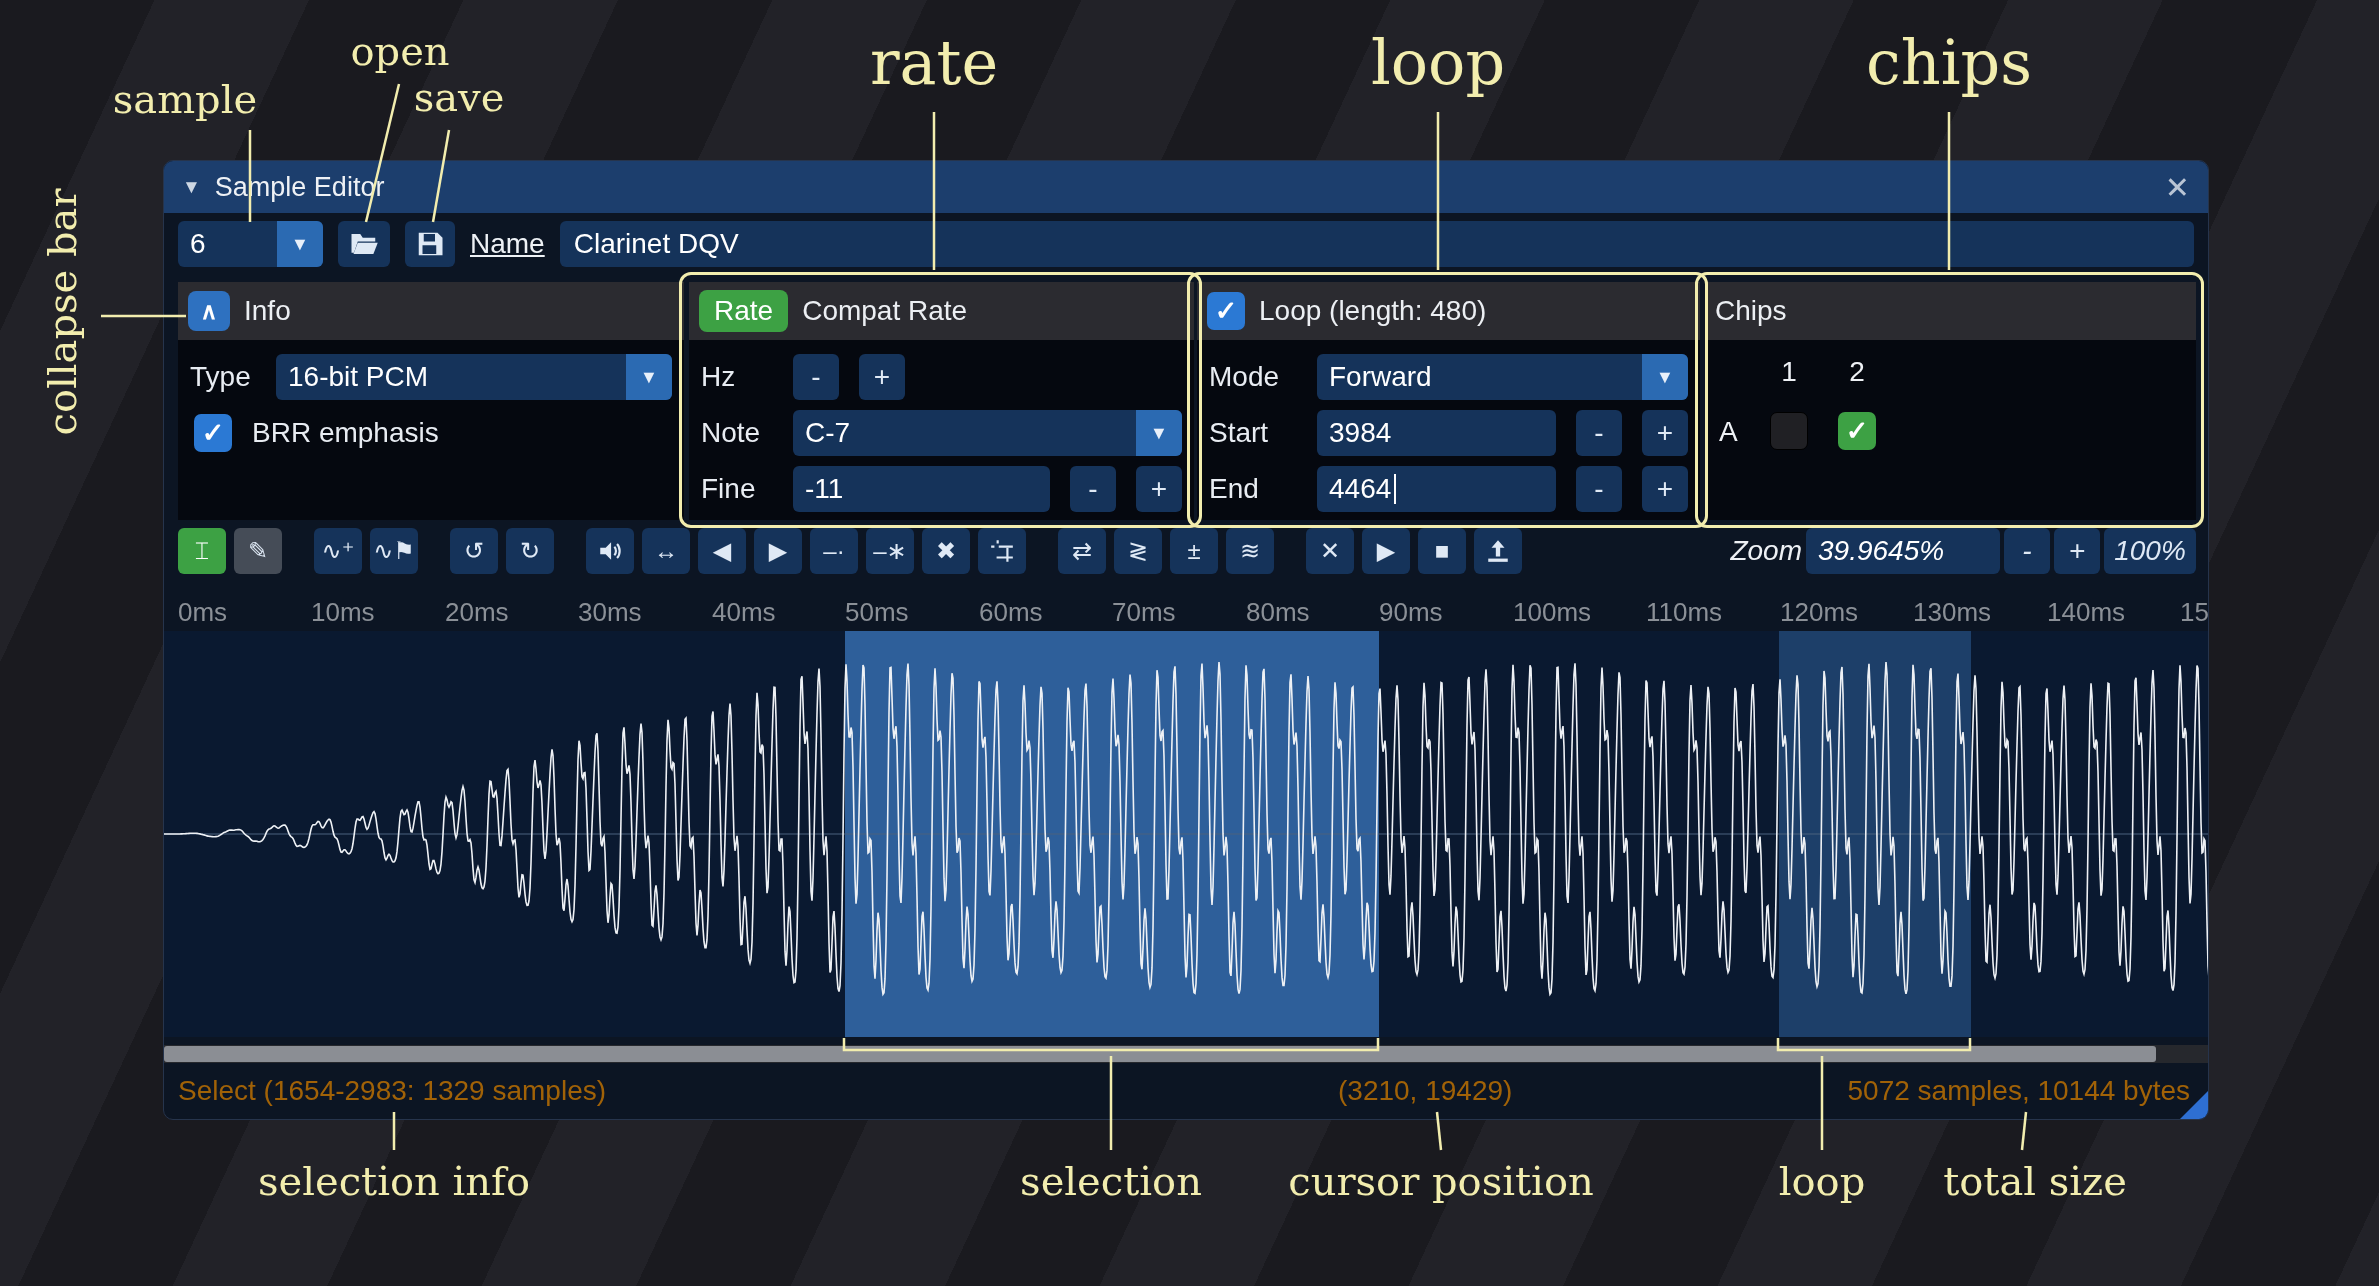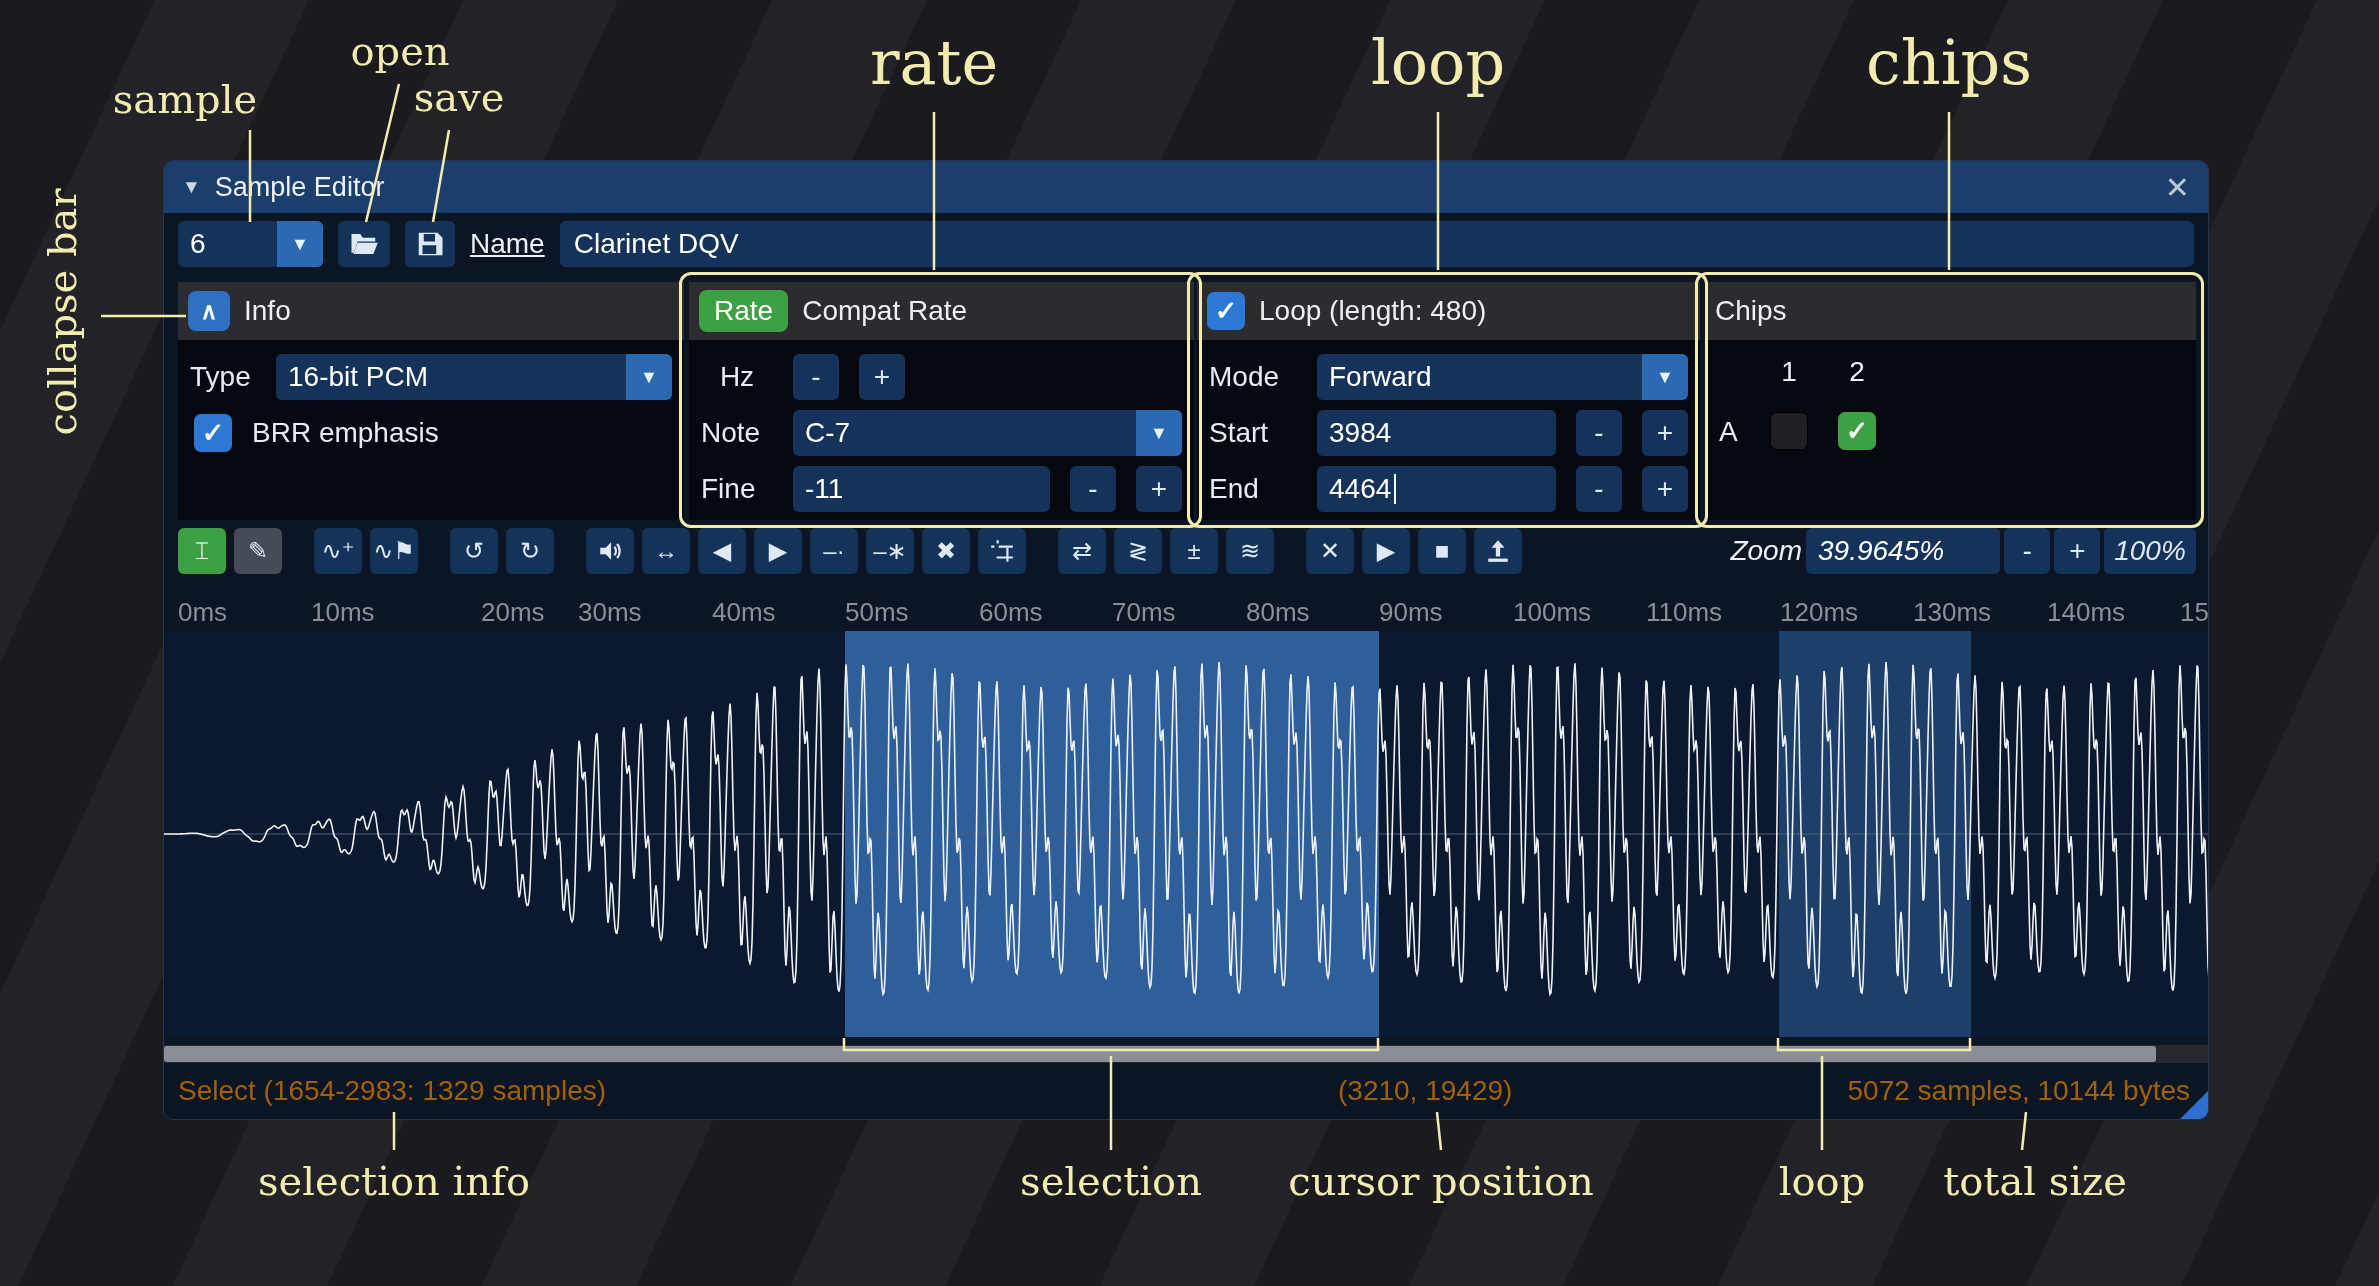--- a/index.html
+++ b/index.html
@@ -137,21 +137,21 @@
       <span class="plabel">BRR emphasis</span>
     </div>
   </div>
 
   <div class="panel" style="left:525px;width:505px;">
     <div class="phead">
       <span class="badge">Rate</span>
       <span>Compat Rate</span>
     </div>
     <div class="prow" style="left:12px;top:72px;width:481px;">
-      <span class="plabel" style="width:72px;text-align:center;">Hz</span>
+      <span class="plabel" style="width:72px;">Hz</span>
       <span class="sq">-</span>
       <span class="sq">+</span>
     </div>
     <div class="prow" style="left:12px;top:128px;width:481px;">
       <span class="plabel" style="width:72px;">Note</span>
       <div class="field dropdown" style="flex:1;">
         <span>C-7</span>
         <span class="cap">▼</span>
       </div>
     </div>
@@ -258,21 +258,21 @@
         </div>
       <span class="sq">-</span>
       <span class="sq">+</span>
       <span class="sq" style="width:92px;">100%</span>
     </div>
   </div>
 
   <div class="ruler">
     <span class="rlabel" style="left:14px;">0ms</span>
     <span class="rlabel" style="left:147px;">10ms</span>
-    <span class="rlabel" style="left:281px;margin-left:36px;">20ms</span>
+    <span class="rlabel" style="left:281px;">20ms</span>
     <span class="rlabel" style="left:414px;">30ms</span>
     <span class="rlabel" style="left:548px;">40ms</span>
     <span class="rlabel" style="left:681px;">50ms</span>
     <span class="rlabel" style="left:815px;">60ms</span>
     <span class="rlabel" style="left:948px;">70ms</span>
     <span class="rlabel" style="left:1082px;">80ms</span>
     <span class="rlabel" style="left:1215px;">90ms</span>
     <span class="rlabel" style="left:1349px;">100ms</span>
     <span class="rlabel" style="left:1482px;">110ms</span>
     <span class="rlabel" style="left:1616px;">120ms</span>

